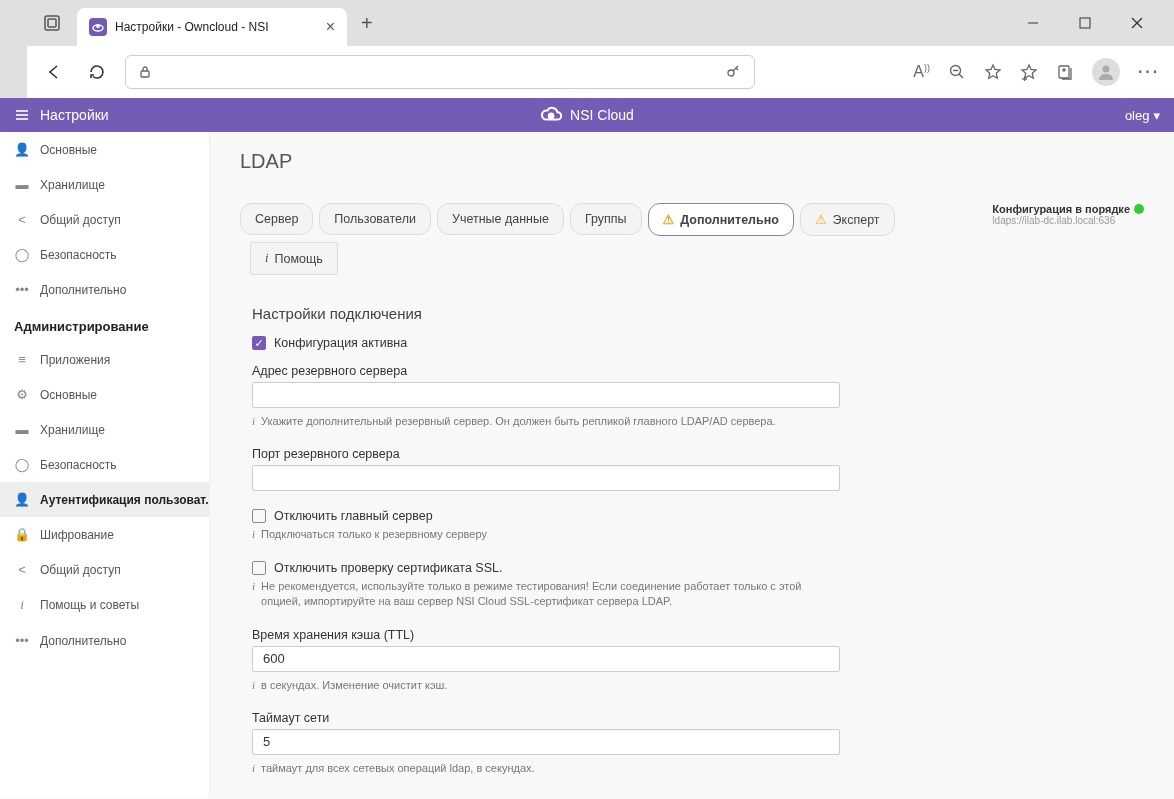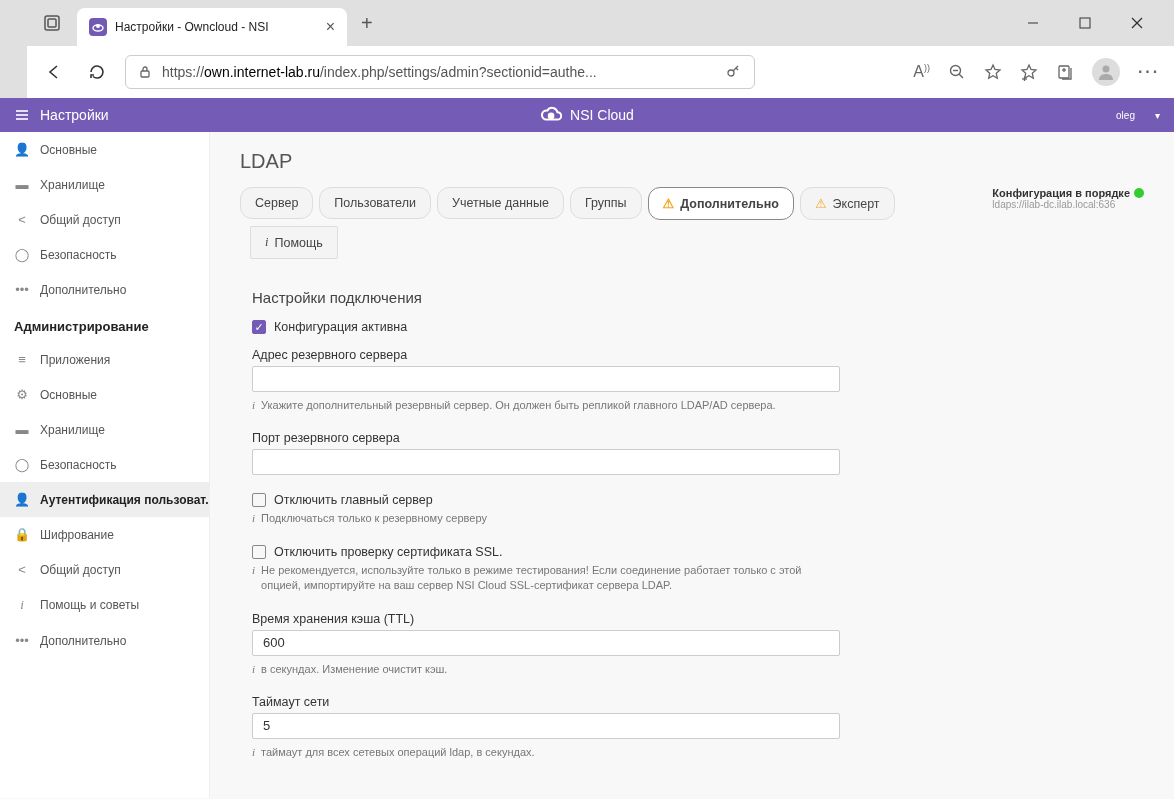--- a/index.html
+++ b/index.html
@@ -25,32 +25,32 @@
 .toolbar-right { display:flex; align-items:center; gap:18px; margin-left:auto; color:#666; }
 .avatar { width:28px; height:28px; border-radius:50%; background:#ddd; display:flex; align-items:center; justify-content:center; }
 
 
 .app-header { background:#745bb5; height:34px; color:#fff; display:flex; align-items:center; padding:0 14px; font-size:14px; }
 .hamburger { margin-right:10px; }
 .app-center { position:absolute; left:50%; transform:translateX(-50%); display:flex; align-items:center; gap:8px; }
 .cloud-icon { width:22px; height:22px; }
 .brand-nsi { font-weight:400; }
 .brand-cloud { font-weight:300; }
-.user-area { margin-left:auto; font-size:10px; display:flex; align-items:center; gap:20px; }
+.user-area { margin-left:auto; font-size:13px; display:flex; align-items:center; gap:4px; }
 
 
 .app-body { display:flex; height: calc(799px - 98px - 35px); }
 .sidebar { width:210px; background:#fff; border-right:1px solid #eee; overflow-y:auto; }
 .side-section-title { padding:12px 14px 8px; font-size:13px; font-weight:700; color:#222; }
 .side-item { display:flex; align-items:center; gap:10px; padding:10px 14px; font-size:12px; color:#555; white-space:nowrap; overflow:hidden; text-overflow:ellipsis; }
 .side-item.active { background:#eee; font-weight:700; color:#222; }
 .side-icon { width:16px; color:#888; font-size:13px; text-align:center; }
 
 .content { flex:1; padding:18px 30px; overflow-y:auto; }
-.page-title { font-size:20px; color:#555; margin-bottom:14px; font-weight:400; }
+.page-title { font-size:20px; color:#555; margin-bottom:30px; font-weight:400; }
 .tabs-row { display:flex; align-items:flex-start; gap:6px; flex-wrap:wrap; }
 .ldap-tab { background:#f4f4f4; border:1px solid #ddd; padding:8px 14px; font-size:12.5px; color:#444; border-radius:12px; display:flex; align-items:center; gap:6px; }
 .ldap-tab.active { background:#fff; border-color:#888; font-weight:700; }
 .warn-tri { color:#f5a623; font-size:13px; }
 .config-status { margin-left:auto; font-size:11px; color:#555; }
 .config-ok { font-weight:700; color:#333; display:flex; align-items:center; gap:4px; }
 .dot-green { width:10px; height:10px; border-radius:50%; background:#3c3; display:inline-block; }
 .config-server { font-size:10px; color:#999; }
 .help-btn { background:#f4f4f4; border:1px solid #ddd; padding:8px 14px; font-size:12.5px; color:#444; border-radius:2px; display:flex; align-items:center; gap:6px; margin-left:10px; }
 .i-ser { font-style:italic; font-family:serif; }
@@ -120,21 +120,20 @@
           <path d="M3 15v-3h3"></path>
         </svg>
       </div>
     <div class="url-bar">
       <span>
           <svg width="14" height="14" viewBox="0 0 14 14" fill="none" stroke="#666" stroke-width="1.3">
             <rect x="3" y="6" width="8" height="6" rx="1"></rect>
             <path d="M5 6V4a2 2 0 0 1 4 0v2"></path>
           </svg>
         </span>
-      <span class="url-text"><span>https://</span><span class="url-strong">own.internet-lab.ru</span><span>/index.php/settings/admin?sectionid=authe...</span></span>
       <span style="margin-left:auto">
           <svg width="16" height="16" viewBox="0 0 16 16" fill="none" stroke="#666" stroke-width="1.3">
             <circle cx="5" cy="9" r="3"></circle>
             <path d="M7 7l5-5M10 4l2 2"></path>
           </svg>
         </span>
     </div>
     <div class="toolbar-right">
       <span>A<sup style="font-size:9px">))</sup></span>
       <span>

